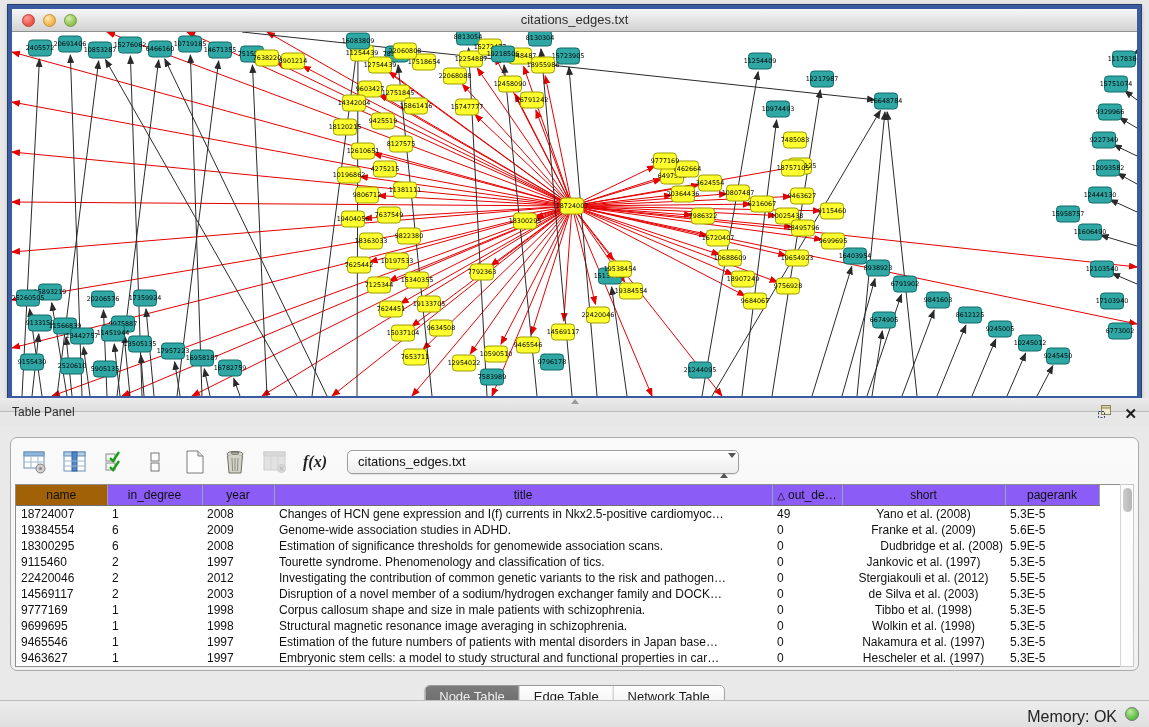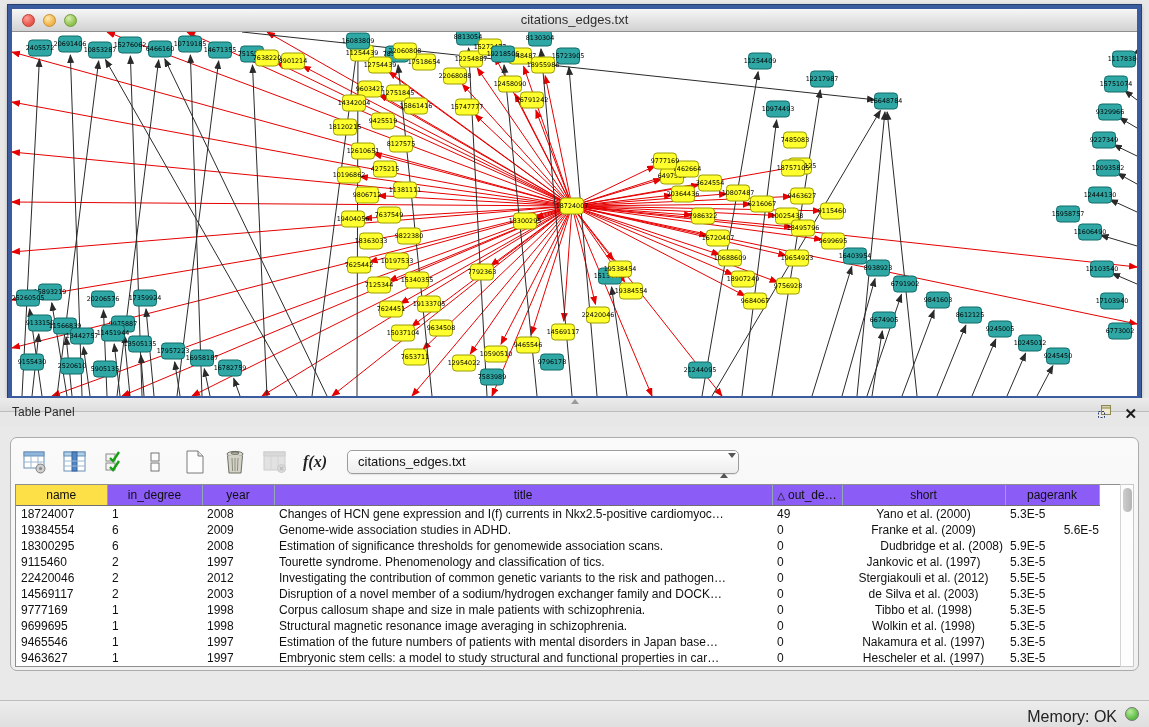--- a/index.html
+++ b/index.html
@@ -85,21 +85,21 @@
   .data-table {
     position:absolute; left:4px; top:46px; width:1118px; height:183px;
     background:#fff; border:1px solid #8f8f8f; overflow:hidden;
   }
   table { border-collapse:collapse; table-layout:fixed; font-size:12px; color:#101010; }
   th {
     height:20px; background:#8b5cf6; font-weight:normal; text-align:center;
     border-right:1px solid #93aab4; border-bottom:1px solid #6f6f6f;
     overflow:hidden; white-space:nowrap; padding:0 2px;
   }
-  th.key-col { background:#fde047; border-right:1px solid #9d9d9d; }
+  th.key-col { background:#a16207; border-right:1px solid #9d9d9d; }
   td {
     height:16px; line-height:16px; padding:0 0 0 5px; white-space:nowrap; overflow:hidden;
     border:none;
   }
   td.c-short { text-align:center; padding:0 2px; }
   .sort-tri { font-size:10px; margin-right:3px; }
   .v-scroll {
     position:absolute; right:4px; top:46px; width:14px; height:183px;
     background:#fdfdfd; border:1px solid #c9c9c9; border-left:1px solid #d5d5d5;
   }
@@ -905,31 +905,31 @@
               <th style="width: 94px;">pagerank</th>
             </tr>
           </thead>
         <tbody id="grid-body">
             <tr>
               <td style="width: 91px;">18724007</td>
               <td style="width: 95px;">1</td>
               <td style="width: 72px;">2008</td>
               <td style="width: 498px;">Changes of HCN gene expression and I(f) currents in Nkx2.5-positive cardiomyoc…</td>
               <td style="width: 70px;">49</td>
-              <td class="c-short" style="width: 163px;">Yano et al. (2000)</td>
+              <td class="c-short" style="width: 163px;">Yano et al. (2008)</td>
               <td style="width: 94px;">5.3E-5</td>
             </tr>
             <tr>
               <td style="width: 91px;">19384554</td>
               <td style="width: 95px;">6</td>
               <td style="width: 72px;">2009</td>
               <td style="width: 498px;">Genome-wide association studies in ADHD.</td>
               <td style="width: 70px;">0</td>
               <td class="c-short" style="width: 163px;">Franke et al. (2009)</td>
-              <td style="width: 94px; text-align: right;">5.6E-5</td>
+              <td style="width: 94px;">5.6E-5</td>
             </tr>
             <tr>
               <td style="width: 91px;">18300295</td>
               <td style="width: 95px;">6</td>
               <td style="width: 72px;">2008</td>
               <td style="width: 498px;">Estimation of significance thresholds for genomewide association scans.</td>
               <td style="width: 70px;">0</td>
               <td class="c-short" style="width: 163px; text-align: right;">Dudbridge et al. (2008)</td>
               <td style="width: 94px;">5.9E-5</td>
             </tr>
@@ -996,19 +996,24 @@
               <td class="c-short" style="width: 163px;">Hescheler et al. (1997)</td>
               <td style="width: 94px;">5.3E-5</td>
             </tr>
           </tbody>
       </table>
     </div>
     <div class="v-scroll">
       <div class="v-thumb"></div>
     </div>
 
+    <div class="tabs" id="tabs">
+        <div class="tab selected">Node Table</div>
+        <div class="tab">Edge Table</div>
+        <div class="tab">Network Table</div>
+      </div>
   </div>
 </div>
 
 <div class="status-bar">
   <span class="memory">Memory: OK</span>
   <span class="mem-dot"></span>
 </div>
 
 </body></html>

